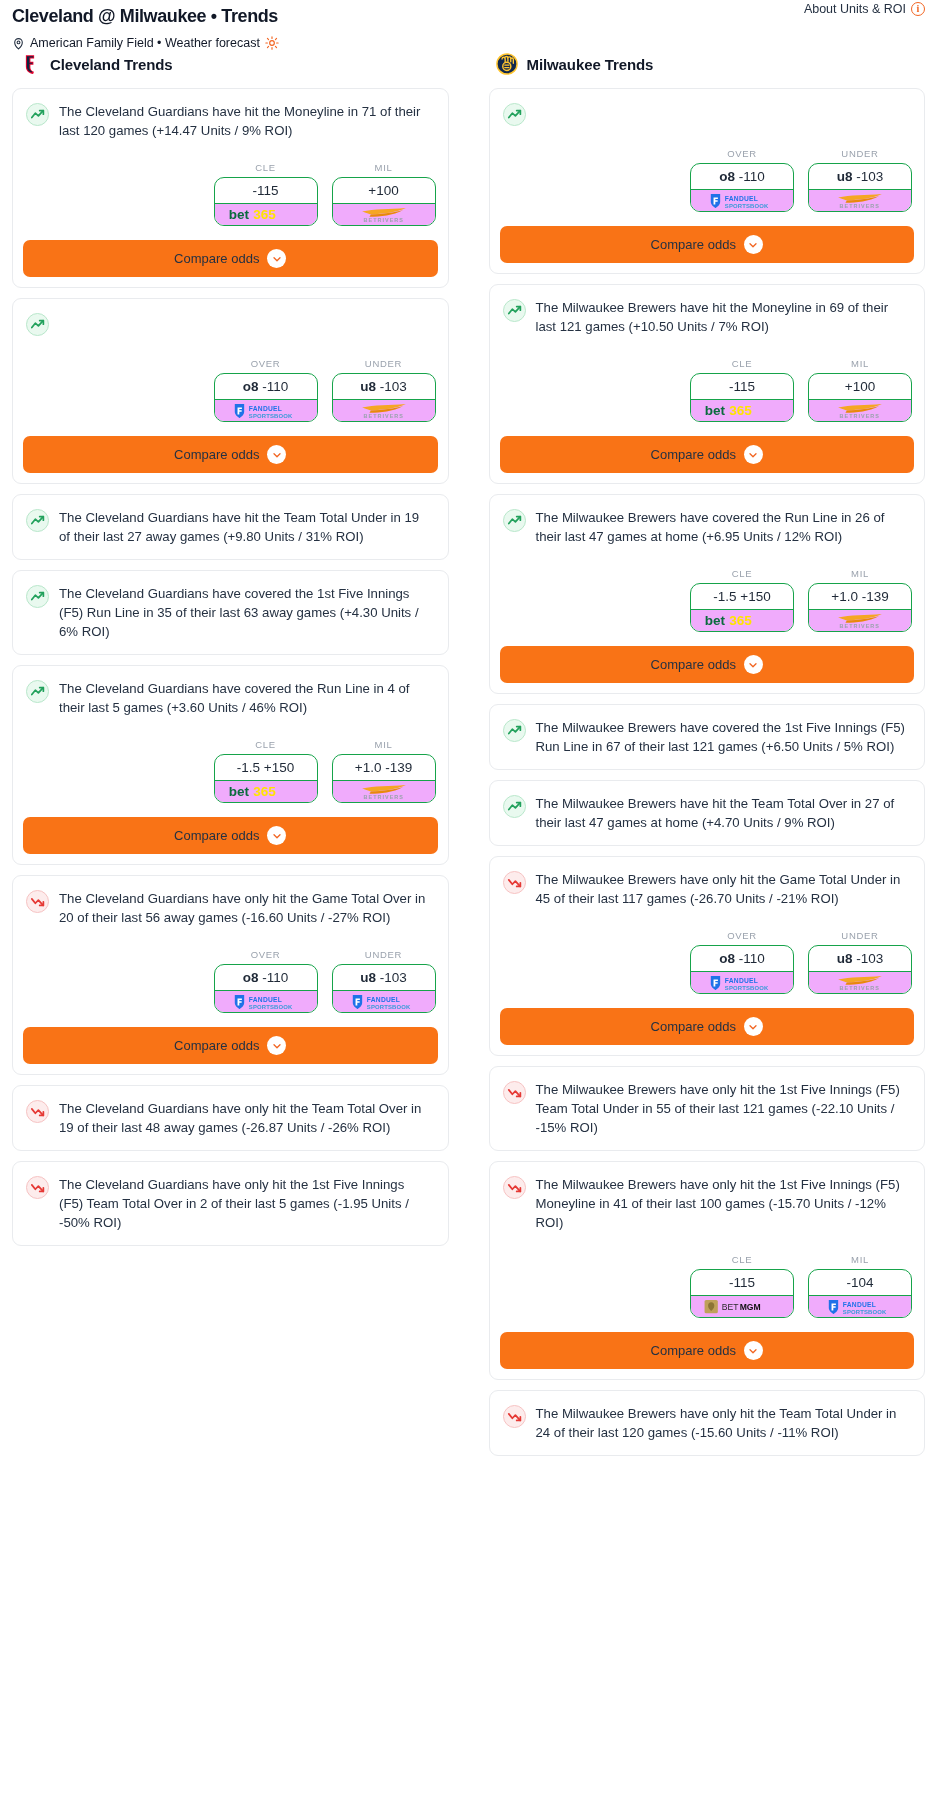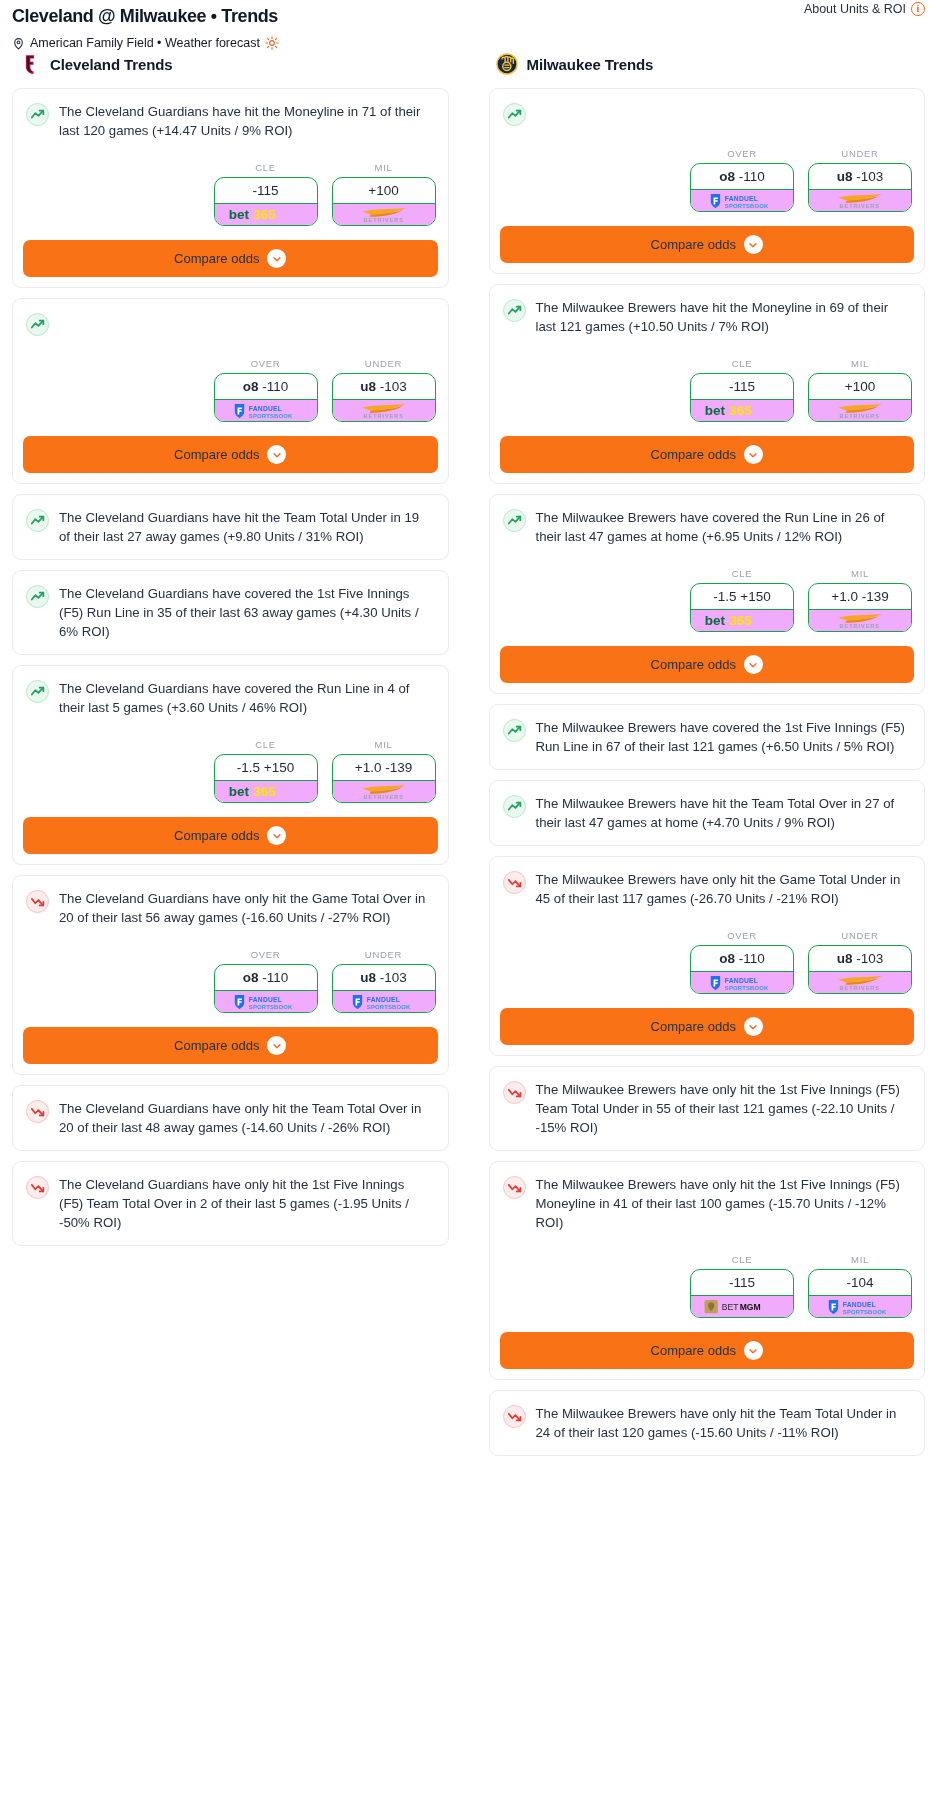--- a/index.html
+++ b/index.html
@@ -397,21 +397,21 @@
           </div>
         </div>
         <div class="card">
           <div class="card-top">
             <span class="tr-icon down">
               <svg viewBox="0 0 24 24" width="21" height="21" fill="none" stroke="#e53935" stroke-width="2" stroke-linecap="round" stroke-linejoin="round">
                 <path d="M5.5 9 L9.5 14 L13 10.5 L18.5 16.5"></path>
                 <path d="M14.5 16.5 h4.2 v-4.2"></path>
               </svg>
             </span>
-            <span class="trend-text">The Cleveland Guardians have only hit the Team Total Over in 20 of their last 48 away games (-14.60 Units / -26% ROI)</span>
+            <span class="trend-text">The Cleveland Guardians have only hit the Team Total Over in 19 of their last 48 away games (-26.87 Units / -26% ROI)</span>
           </div>
           <div class="card-pad-bottom"></div>
         </div>
         <div class="card">
           <div class="card-top">
             <span class="tr-icon down">
               <svg viewBox="0 0 24 24" width="21" height="21" fill="none" stroke="#e53935" stroke-width="2" stroke-linecap="round" stroke-linejoin="round">
                 <path d="M5.5 9 L9.5 14 L13 10.5 L18.5 16.5"></path>
                 <path d="M14.5 16.5 h4.2 v-4.2"></path>
               </svg>

